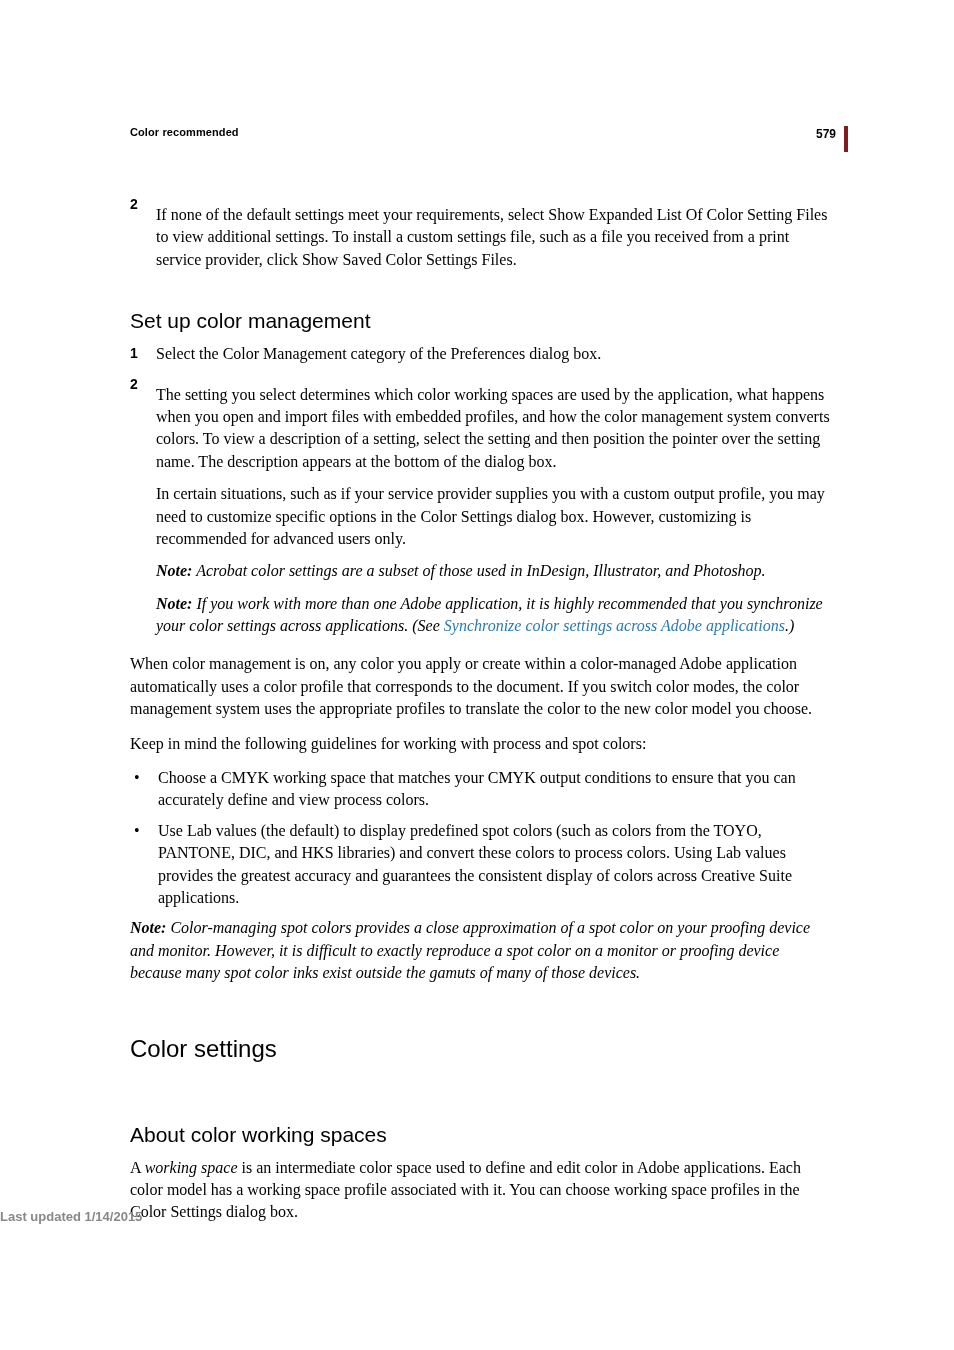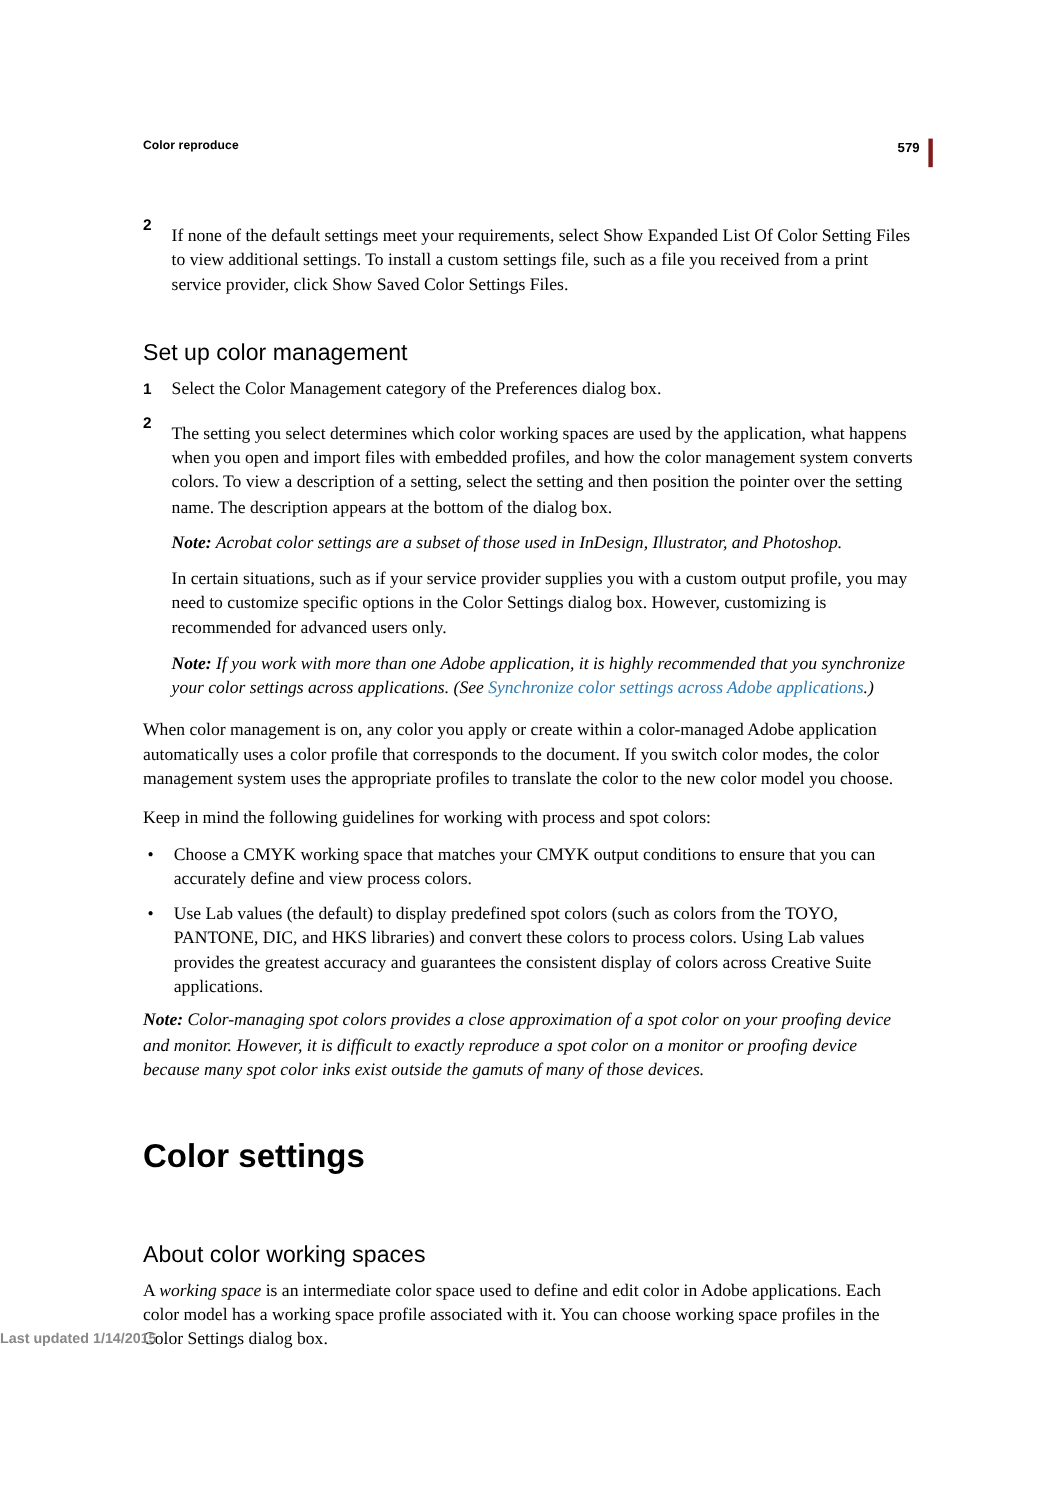--- a/index.html
+++ b/index.html
@@ -78,22 +78,22 @@
     }
     .h2 {
       font-family: "Myriad Pro", "Helvetica Neue", Arial, sans-serif;
       font-weight: 400;
       font-size: 21px;
       margin-top: 30px;
       margin-bottom: 10px;
     }
     .h1 {
       font-family: "Myriad Pro", "Helvetica Neue", Arial, sans-serif;
-      font-weight: 700;
-      font-size: 30px;
+      font-weight: 400;
+      font-size: 24px;
       margin-top: 50px;
       margin-bottom: 60px;
     }
     .ul-row {
       display: flex;
       gap: 14px;
       margin-bottom: 8px;
       padding-left: 4px;
     }
     .bullet {
@@ -127,45 +127,45 @@
     .term-italic {
       font-style: italic;
     }
   </style>
 </head>
 <body>
 
 <div class="page">
   <div class="page-number">579</div>
 
-  <div class="running-header">Color reproduce</div>
+  <div class="running-header">Color recommended</div>
 
 
   <div class="ol-row">
     <div class="ol-num">2</div>
     <div class="ol-content">
       <div class="sub">If none of the default settings meet your requirements, select Show Expanded List Of Color Setting Files to view additional settings. To install a custom settings file, such as a file you received from a print service provider, click Show Saved Color Settings Files.</div>
     </div>
   </div>
 
   <div class="h2">Set up color management</div>
 
   <div class="ol-row">
     <div class="ol-num">1</div>
     <div class="ol-content">Select the Color Management category of the Preferences dialog box.</div>
   </div>
 
   <div class="ol-row">
     <div class="ol-num">2</div>
     <div class="ol-content">
       <div class="sub">The setting you select determines which color working spaces are used by the application, what happens when you open and import files with embedded profiles, and how the color management system converts colors. To view a description of a setting, select the setting and then position the pointer over the setting name. The description appears at the bottom of the dialog box.</div>
+      <div class="sub">In certain situations, such as if your service provider supplies you with a custom output profile, you may need to customize specific options in the Color Settings dialog box. However, customizing is recommended for advanced users only.</div>
       <div class="sub">
         <span class="note-label">Note:</span><span class="note-body"> Acrobat color settings are a subset of those used in InDesign, Illustrator, and Photoshop.</span>
       </div>
-      <div class="sub">In certain situations, such as if your service provider supplies you with a custom output profile, you may need to customize specific options in the Color Settings dialog box. However, customizing is recommended for advanced users only.</div>
       <div class="sub">
         <span class="note-label">Note:</span><span class="note-body"> If you work with more than one Adobe application, it is highly recommended that you synchronize your color settings across applications. (See </span><span class="link">Synchronize color settings across Adobe applications</span><span class="note-body">.)</span>
       </div>
     </div>
   </div>
 
 
   <div class="body-text">When color management is on, any color you apply or create within a color-managed Adobe application automatically uses a color profile that corresponds to the document. If you switch color modes, the color management system uses the appropriate profiles to translate the color to the new color model you choose.</div>
   <div class="body-text">Keep in mind the following guidelines for working with process and spot colors:</div>
 

